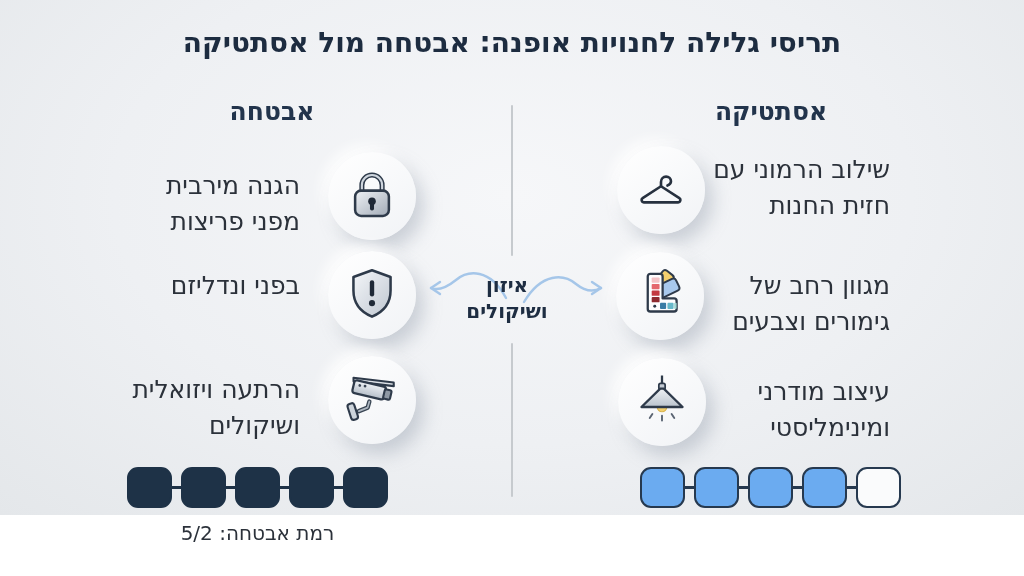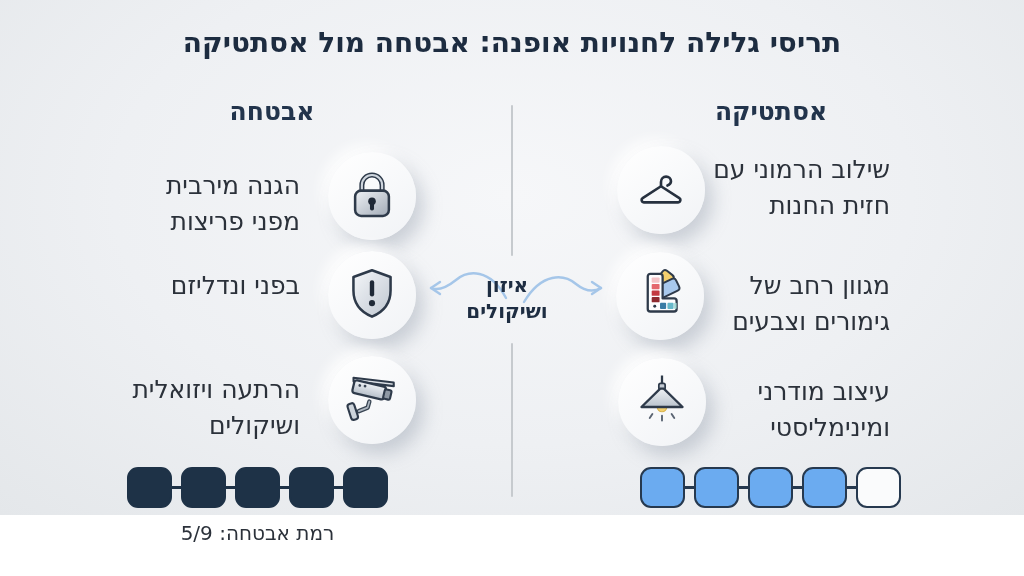--- a/index.html
+++ b/index.html
@@ -233,15 +233,15 @@
       <div class="connector" style="background: rgb(38, 57, 79);"></div>
       <div class="square" style="background: rgb(107, 171, 240); border-color: rgb(38, 57, 79);"></div>
       <div class="connector" style="background: rgb(38, 57, 79);"></div>
       <div class="square" style="background: rgb(107, 171, 240); border-color: rgb(38, 57, 79);"></div>
       <div class="connector" style="background: rgb(38, 57, 79);"></div>
       <div class="square" style="background: rgb(107, 171, 240); border-color: rgb(38, 57, 79);"></div>
       <div class="connector" style="background: rgb(38, 57, 79);"></div>
       <div class="square" style="background: rgb(250, 251, 252); border-color: rgb(38, 57, 79);"></div>
     </div>
 
-  <div class="rating-label left">רמת אבטחה: 5/9</div>
+  <div class="rating-label left">רמת אבטחה: 5/2</div>
 
 </div>
 
 </body></html>

